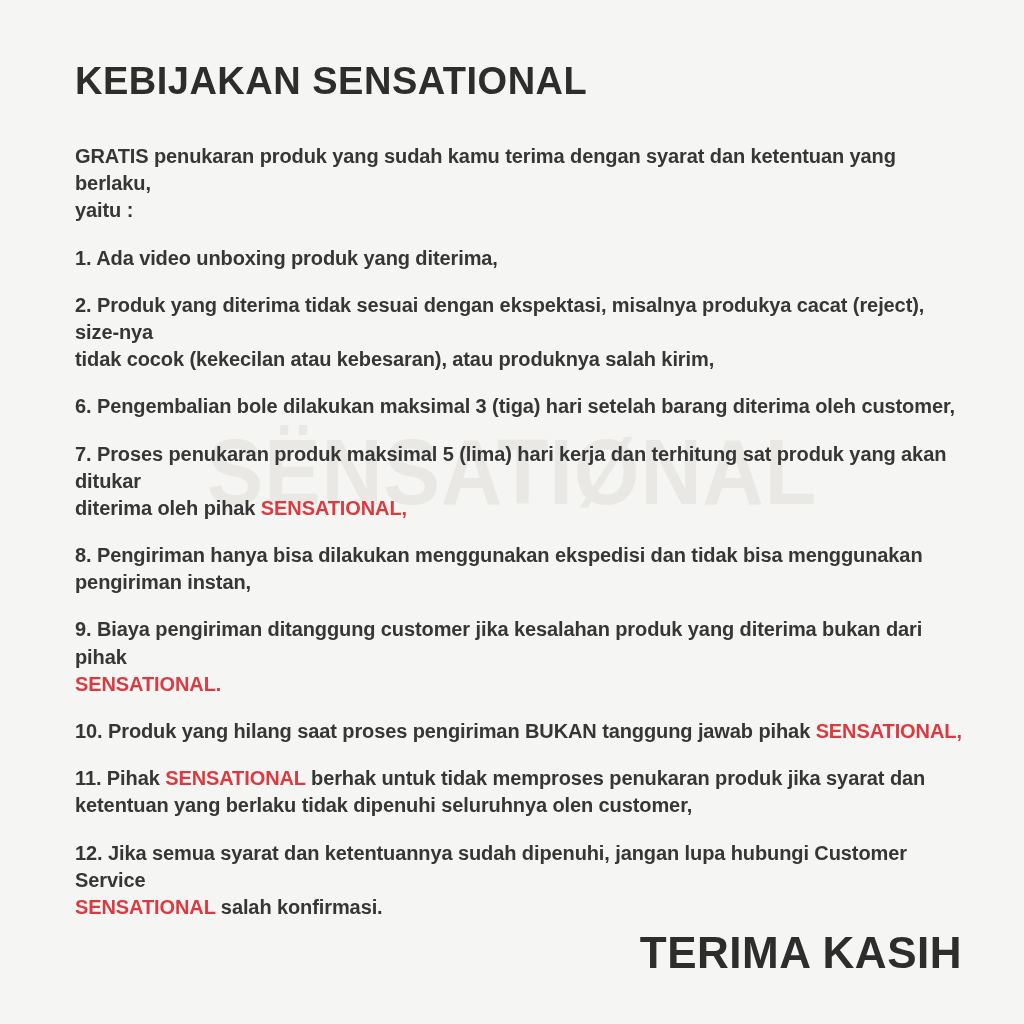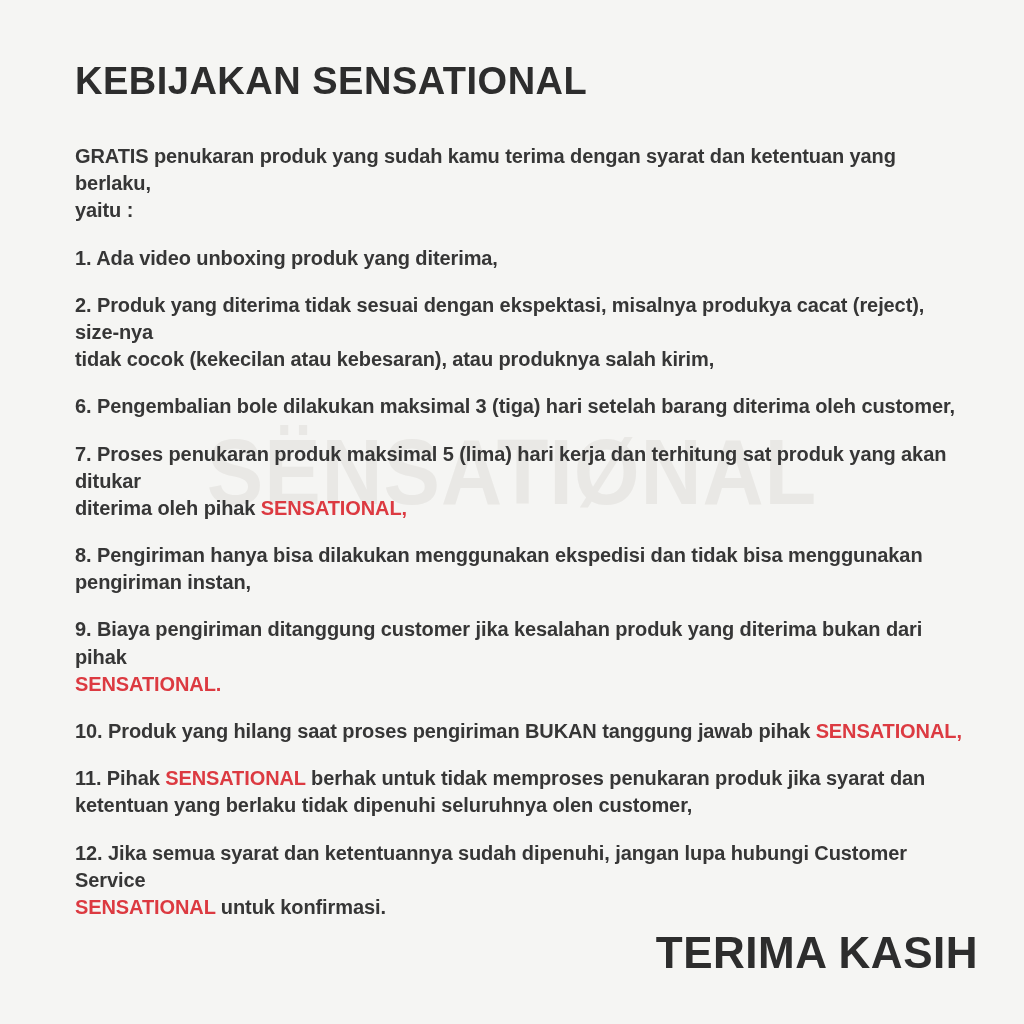--- a/index.html
+++ b/index.html
@@ -57,21 +57,21 @@
     font-weight: 700;
     line-height: 1.36;
     letter-spacing: -0.1px;
     color: var(--ink);
     white-space: pre-line;
     max-width: 900px;
   }
   .red { color: var(--red); }
   .thanks {
     position: absolute;
-    right: 46px;
+    right: 62px;
     top: 928px;
     font-size: 44px;
     font-weight: 700;
     letter-spacing: 0.5px;
     color: var(--ink-dark);
     z-index: 1;
   }
 </style>
 </head>
 <body>
@@ -90,17 +90,17 @@
         <p class="para"><span>7. Proses penukaran produk maksimal 5 (lima) hari kerja dan terhitung sat produk yang akan ditukar
 diterima oleh pihak </span><span class="red">SENSATIONAL,</span></p>
         <p class="para"><span>8. Pengiriman hanya bisa dilakukan menggunakan ekspedisi dan tidak bisa menggunakan
 pengiriman instan,</span></p>
         <p class="para"><span>9. Biaya pengiriman ditanggung customer jika kesalahan produk yang diterima bukan dari pihak
 </span><span class="red">SENSATIONAL.</span></p>
         <p class="para"><span>10. Produk yang hilang saat proses pengiriman BUKAN tanggung jawab pihak </span><span class="red">SENSATIONAL,</span></p>
         <p class="para"><span>11. Pihak </span><span class="red">SENSATIONAL</span><span> berhak untuk tidak memproses penukaran produk jika syarat dan
 ketentuan yang berlaku tidak dipenuhi seluruhnya olen customer,</span></p>
         <p class="para"><span>12. Jika semua syarat dan ketentuannya sudah dipenuhi, jangan lupa hubungi Customer Service
-</span><span class="red">SENSATIONAL</span><span> untuk konfirmasi.</span></p>
+</span><span class="red">SENSATIONAL</span><span> salah konfirmasi.</span></p>
       </div>
   </div>
   <div class="thanks">TERIMA KASIH</div>
 </div>
 
 </body></html>

